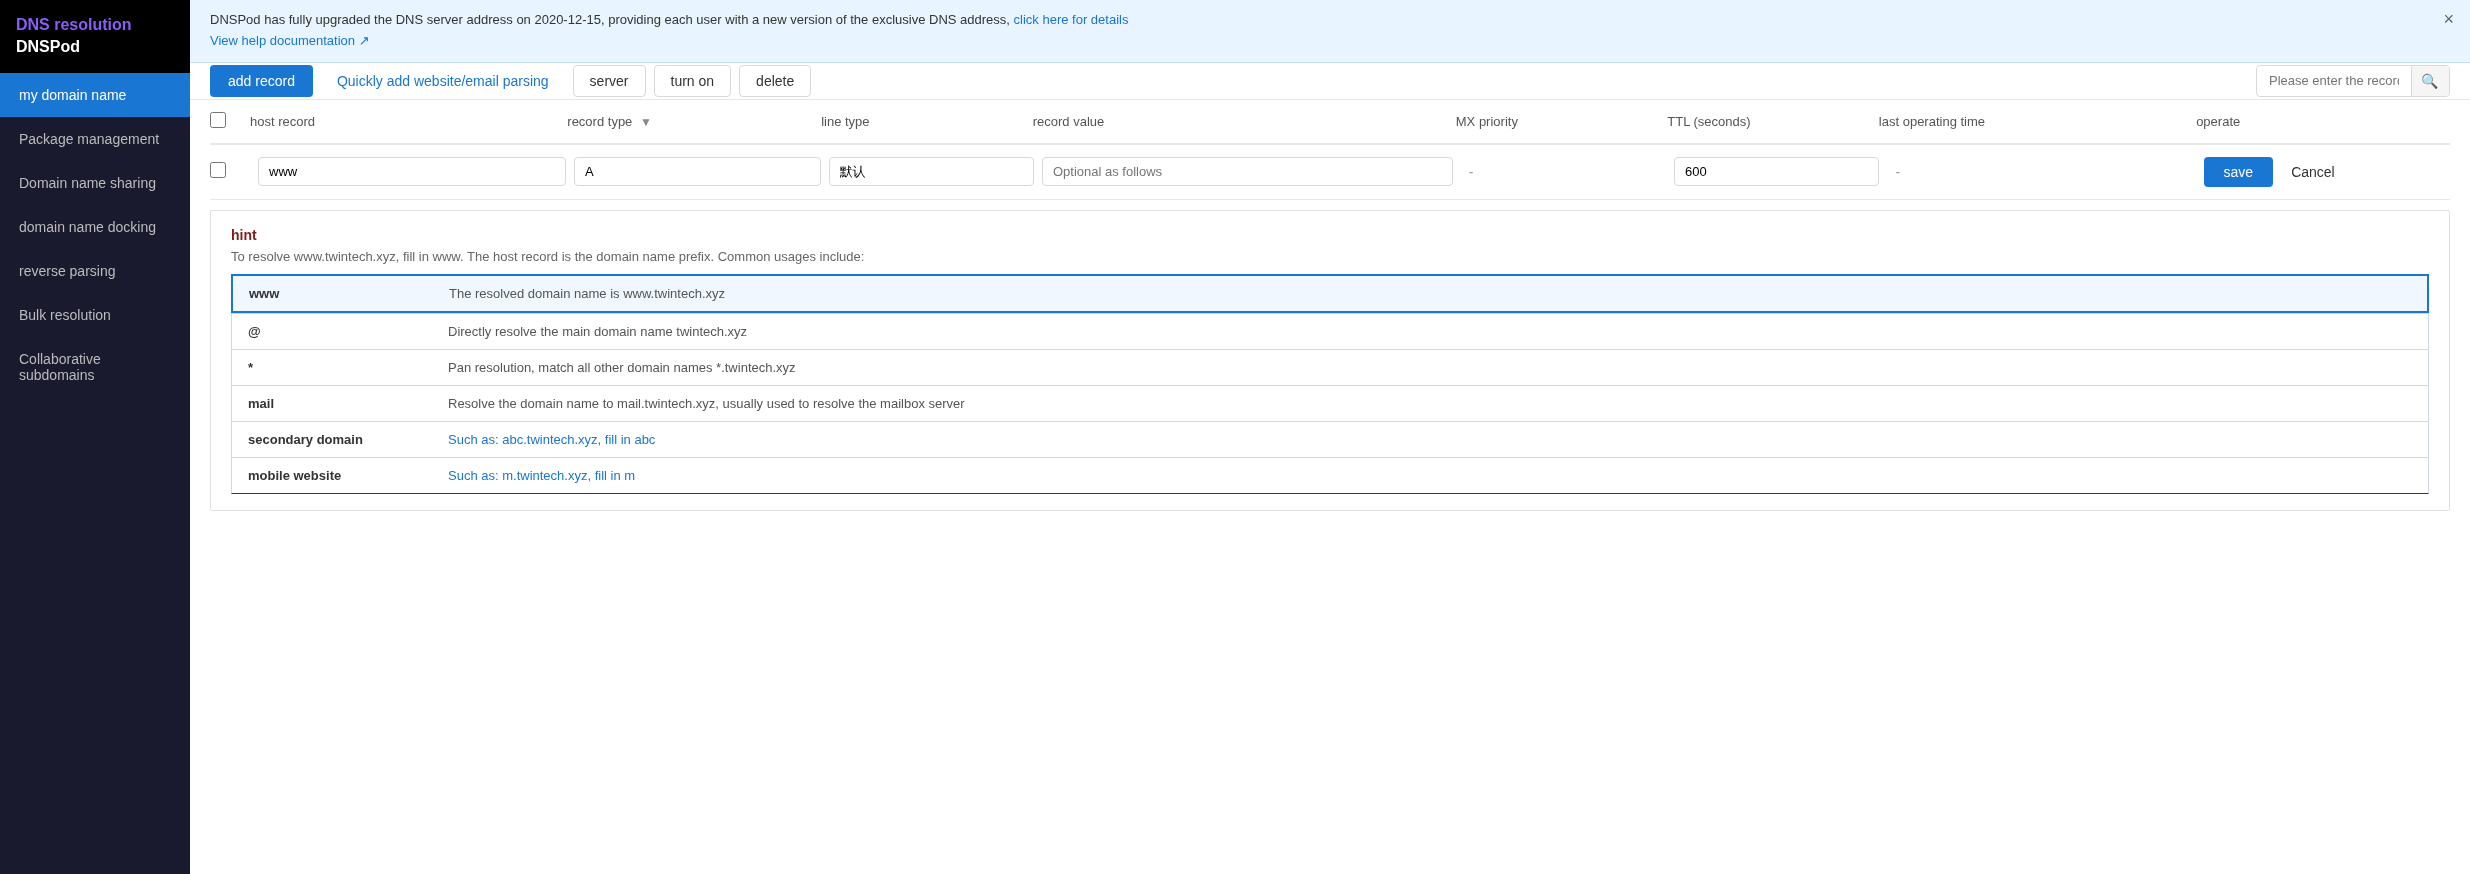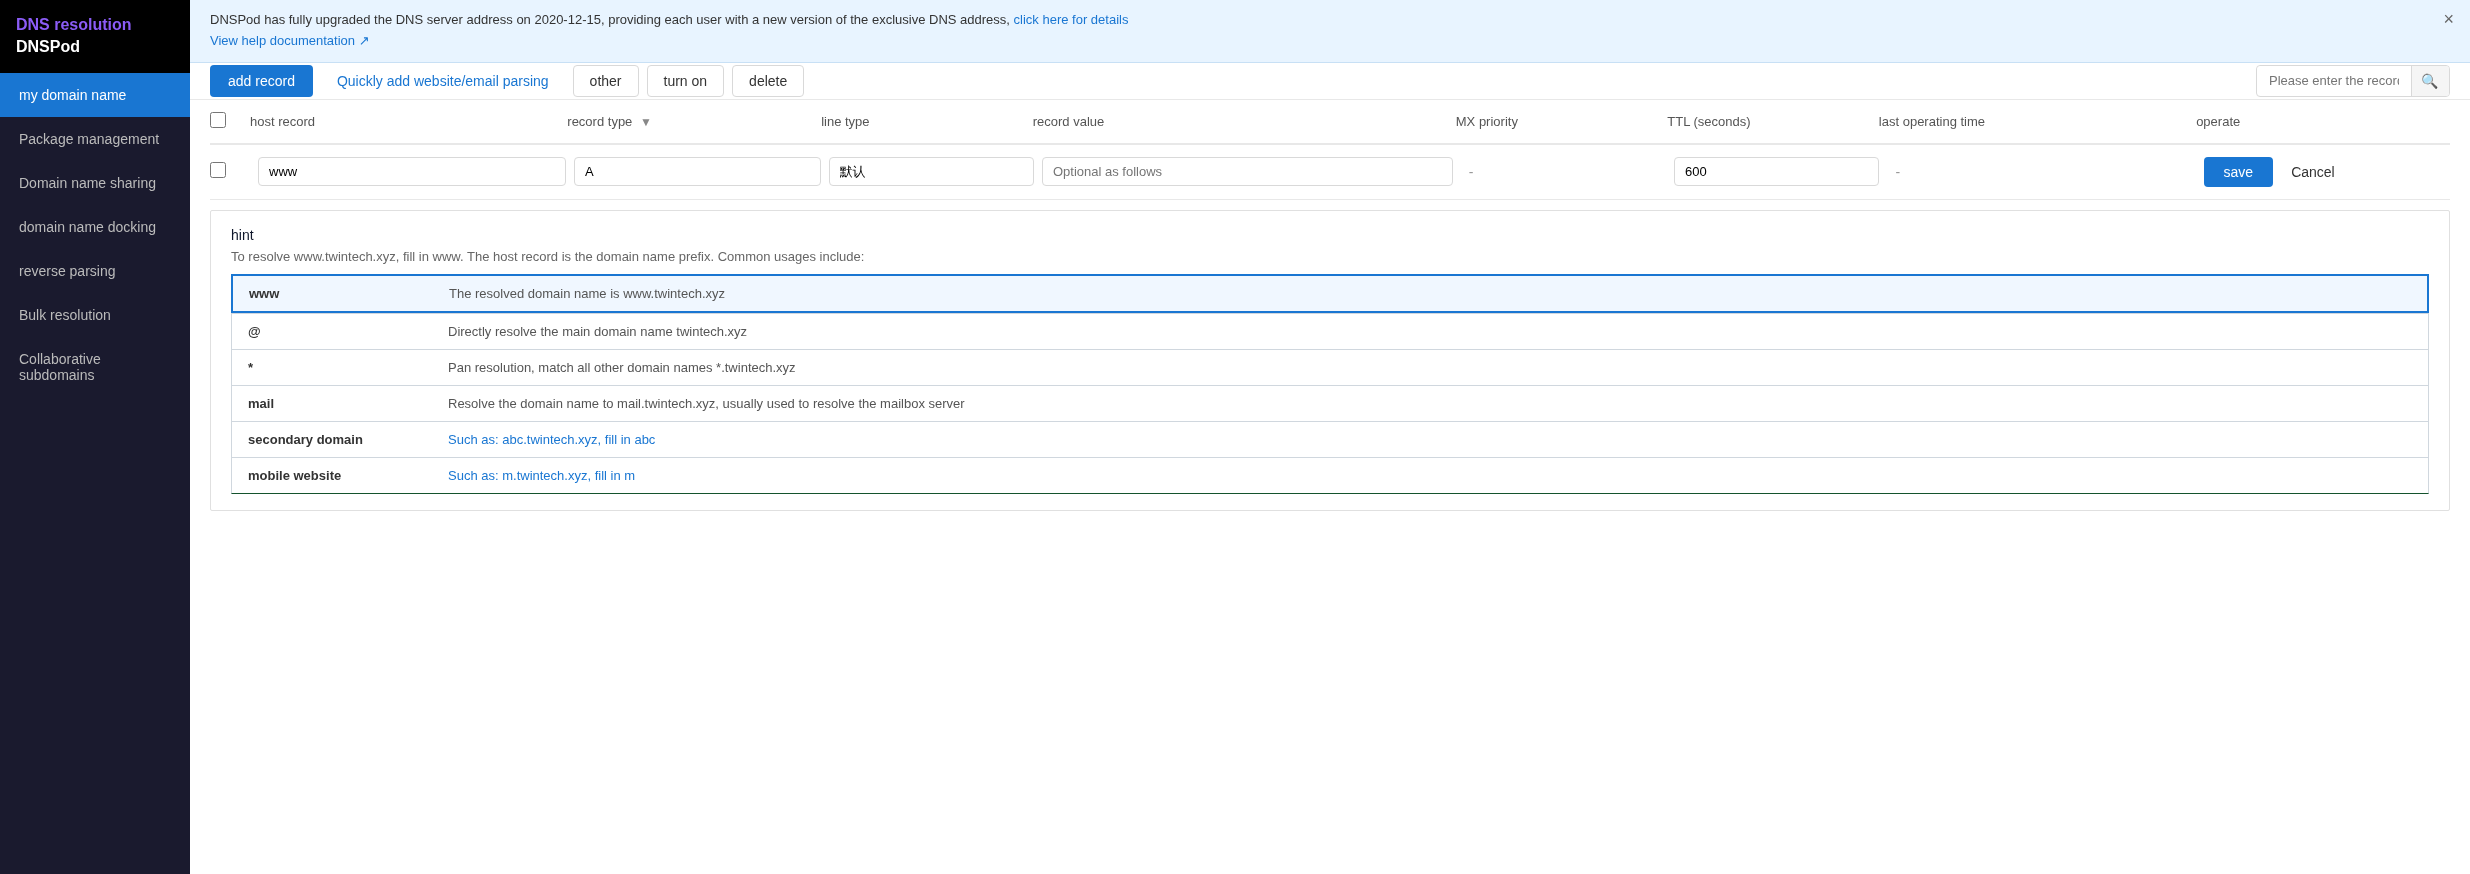--- a/index.html
+++ b/index.html
@@ -197,23 +197,23 @@
 
     
     .hint-section {
       background: #fff;
       padding: 16px 20px;
       border: 1px solid #e0e0e0;
       margin: 10px 20px;
       border-radius: 2px;
     }
     .hint-title {
-      font-weight: 400;
+      font-weight: 700;
       margin-bottom: 6px;
-      color: #0f172a;
+      color: #7f1d1d;
       font-size: 14px;
     }
     .hint-desc {
       color: #666;
       font-size: 13px;
       margin-bottom: 10px;
     }
     .hint-row {
       display: flex;
       align-items: stretch;
@@ -316,21 +316,21 @@
     <a href="#">
       <span>View help documentation</span>
       <span> ↗</span>
     </a>
     <button class="close-btn">×</button>
   </div>
 
   <div class="toolbar">
     <button class="btn-primary">add record</button>
     <button class="btn-link">Quickly add website/email parsing</button>
-    <button class="btn-outline">other</button>
+    <button class="btn-outline">server</button>
     <button class="btn-outline">turn on</button>
     <button class="btn-outline">delete</button>
     <div class="search-box">
       <input type="text" class="form-input" style="border: none;" placeholder="Please enter the record yo">
       <button class="search-icon-btn">🔍</button>
     </div>
   </div>
 
   <div class="table-area">
     <div class="table-header">

